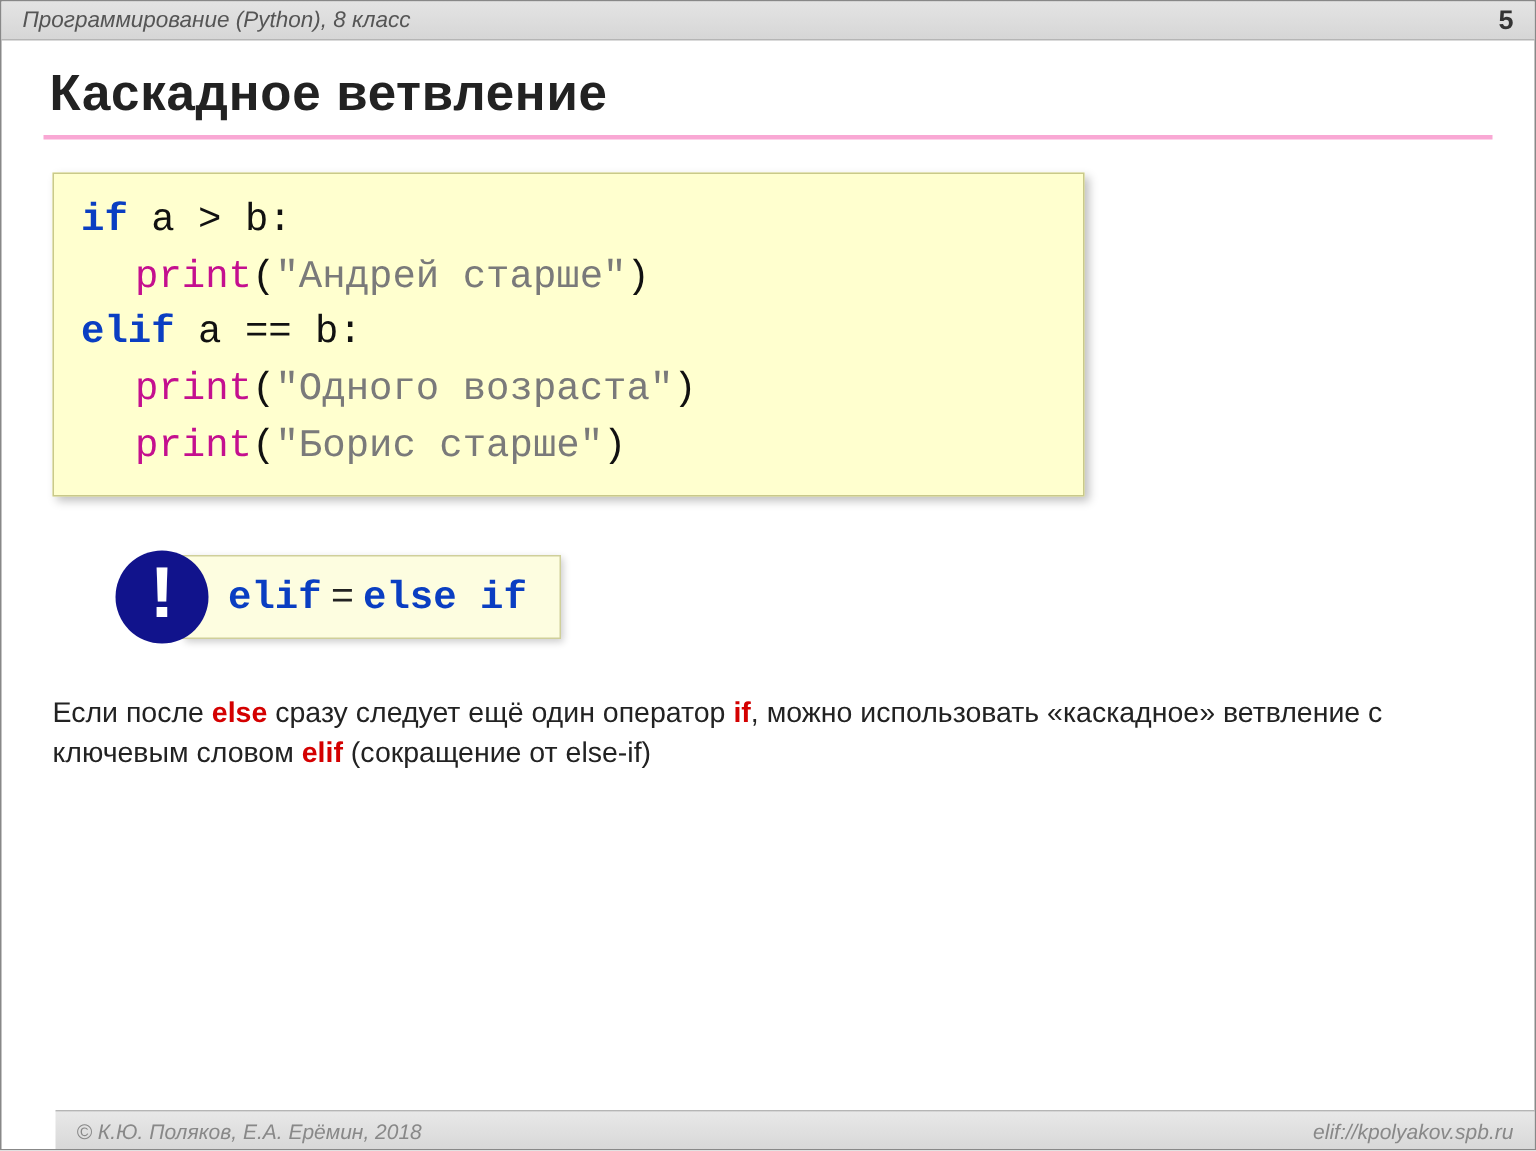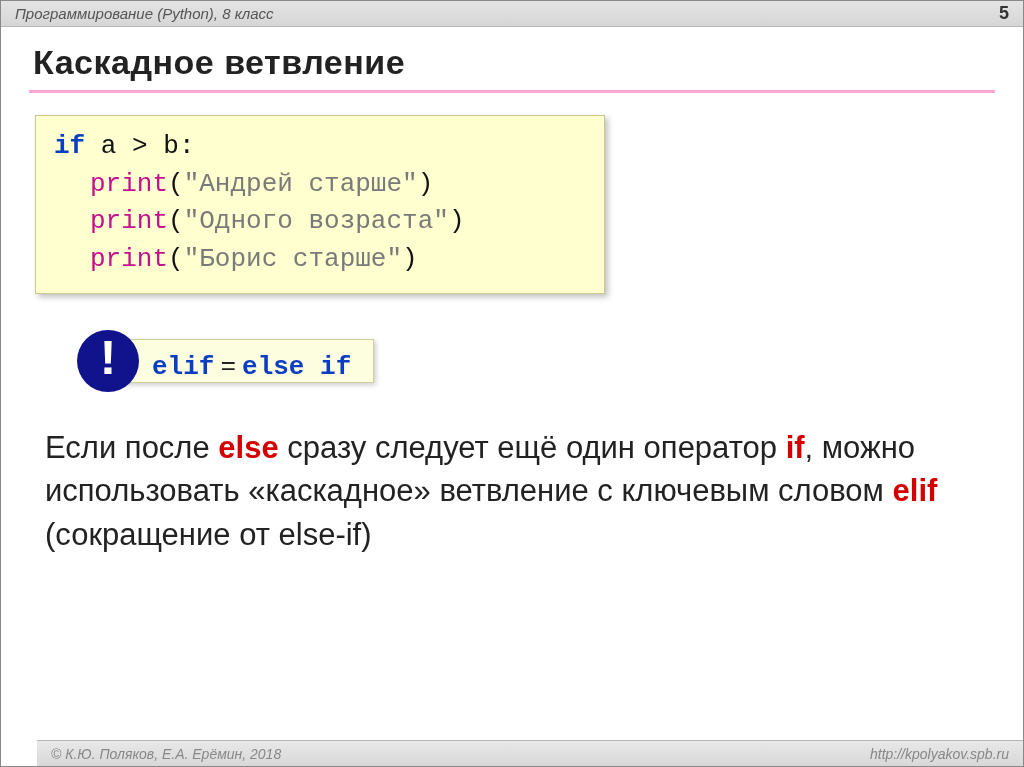--- a/index.html
+++ b/index.html
@@ -2,32 +2,32 @@
 <html><head>
 <meta charset="utf-8">
 <style>
   * { margin: 0; padding: 0; box-sizing: border-box; }
   html, body { width: 1024px; height: 767px; font-family: Arial, Helvetica, sans-serif; background: #fff; }
   .slide { width: 1024px; height: 767px; position: relative; border: 1px solid #888; background: #fff; }
   .topbar { height: 26px; background: linear-gradient(#e4e4e4,#d6d6d6); border-bottom: 1px solid #b5b5b5; display: flex; align-items: center; justify-content: space-between; padding: 0 14px; font-size: 15px; color: #555; font-style: italic; }
   .topbar .pagenum { font-style: normal; font-weight: bold; font-size: 18px; color: #333; }
   .content { padding: 10px 28px 0 28px; }
   h1.title { font-size: 34px; font-weight: bold; color: #222; padding: 6px 0 8px 4px; border-bottom: 3px solid #f9a8d4; margin-bottom: 22px; letter-spacing: .5px; }
-  .codebox { background: #ffffcf; border: 1px solid #c9c98a; box-shadow: 3px 3px 6px rgba(0,0,0,.25); padding: 12px 18px 14px 18px; font-family: "Courier New", monospace; font-size: 26px; line-height: 1.45; width: 570px; margin-left: 6px; }
+  .codebox { background: #ffffcf; border: 1px solid #c9c98a; box-shadow: 3px 3px 6px rgba(0,0,0,.25); padding: 12px 18px 14px 18px; font-family: "Courier New", monospace; font-size: 26px; line-height: 1.45; width: 688px; margin-left: 6px; }
   .kw  { color: #0a3ec2; font-weight: bold; }
   .fn  { color: #c40f8f; }
   .str { color: #7a7a7a; }
   .var { color: #111; }
   .nowrap { white-space: nowrap; }
   .ind { display: inline-block; width: 36px; }
   .notebar { margin: 36px 0 0 48px; display: flex; align-items: center; }
   .excl { width: 62px; height: 62px; border-radius: 50%; background: #11138c; color: #fff; font-weight: bold; font-size: 50px; display: flex; align-items: center; justify-content: center; font-family: "Courier New", monospace; margin-right: -18px; z-index: 2; position: relative; }
-  .notebox { background: #fdfde0; border: 1px solid #cfcf9a; box-shadow: 2px 2px 5px rgba(0,0,0,.2); padding: 12px 22px 0 30px; font-family: "Courier New", monospace; font-size: 26px; color: #0a3ec2; font-weight: bold; }
+  .notebox { background: #fdfde0; border: 1px solid #cfcf9a; box-shadow: 2px 2px 5px rgba(0,0,0,.2); padding: 12px 22px 12px 30px; font-family: "Courier New", monospace; font-size: 26px; color: #0a3ec2; font-weight: bold; }
   .notebox .eq { color: #222; font-weight: normal; padding: 0 6px; }
-  .para { margin: 34px 6px 0 16px; font-size: 31px; line-height: 1.4; color: #222; font-family: Arial, sans-serif; }
+  .para { margin: 34px 6px 0 6px; font-size: 19px; line-height: 1.4; color: #222; font-family: Arial, sans-serif; }
   .red  { color: #d40000; font-weight: bold; }
   .footer { position: absolute; left: 0; right: 0; bottom: 0; height: 26px; background: linear-gradient(#e8e8e8,#d8d8d8); border-top: 1px solid #b5b5b5; display: flex; align-items: center; justify-content: space-between; padding: 0 14px; font-size: 14px; color: #888; font-style: italic; margin-left: 36px; }
 </style>
 </head>
 <body>
 
 <div class="slide">
 
   <div class="topbar">
     <span>Программирование (Python), 8 класс</span>
@@ -42,20 +42,26 @@
       <div class="nowrap">
         <span class="kw">if</span>
         <span class="var">a</span>
         <span class="var">&gt;</span>
         <span class="var">b</span><span class="var">:</span>
       </div>
       <div class="nowrap">
         <span class="ind"></span><span class="fn">print</span><span class="var">(</span><span class="str">"Андрей старше"</span><span class="var">)</span>
       </div>
       <div class="nowrap">
+        <span class="kw">elif</span>
+        <span class="var">a</span>
+        <span class="var">==</span>
+        <span class="var">b</span><span class="var">:</span>
+      </div>
+      <div class="nowrap">
         <span class="ind"></span><span class="fn">print</span><span class="var">(</span><span class="str">"Одного возраста"</span><span class="var">)</span>
       </div>
       <div class="nowrap">
         <span class="ind"></span><span class="fn">print</span><span class="var">(</span><span class="str">"Борис старше"</span><span class="var">)</span>
       </div>
     </div>
 
     <div class="notebar">
       <div class="excl">!</div>
       <div class="notebox">
@@ -64,16 +70,16 @@
     </div>
 
     <p class="para">
       <span>Если после </span><span class="red">else</span><span> сразу следует ещё один оператор </span><span class="red">if</span><span>, можно использовать «каскадное» ветвление с ключевым словом </span><span class="red">elif</span><span> (сокращение от else-if)</span>
     </p>
 
   </div>
 
   <div class="footer">
     <span>© К.Ю. Поляков, Е.А. Ерёмин, 2018</span>
-    <span>http://kpolyakov.spb.ru</span>
+    <span>elif://kpolyakov.spb.ru</span>
   </div>
 
 </div>
 
 </body></html>

